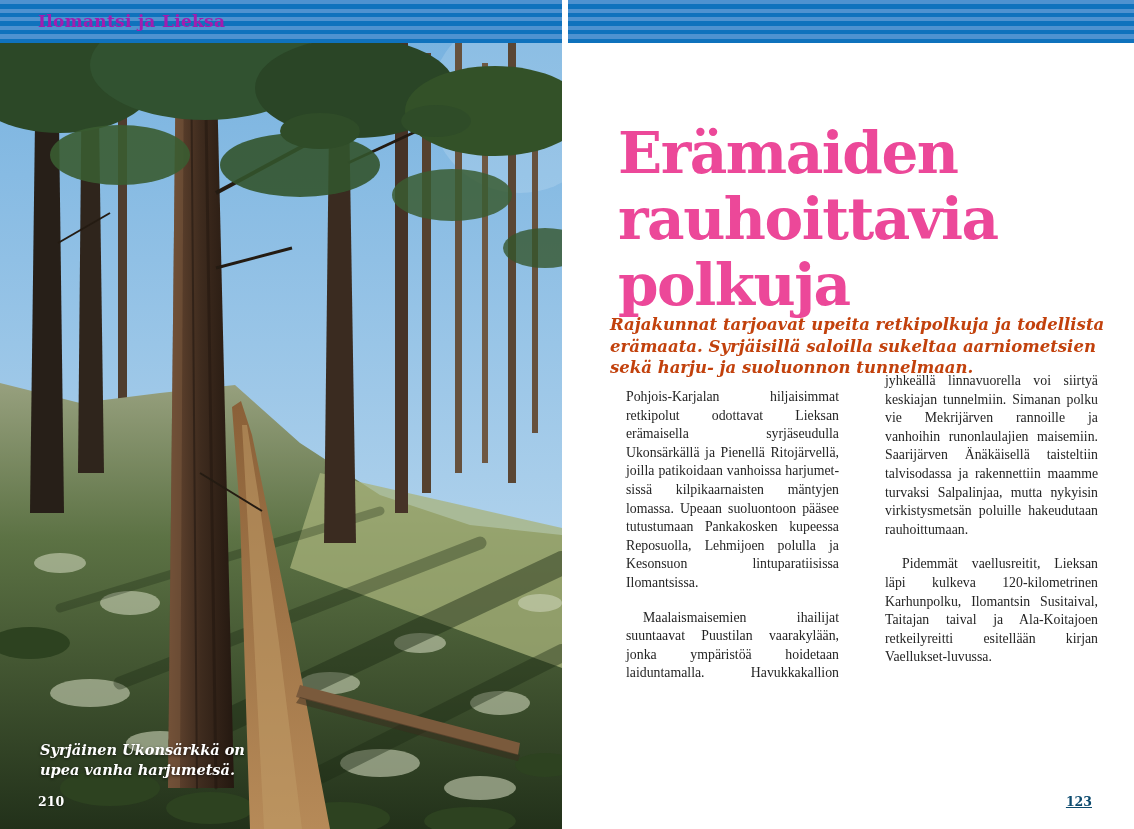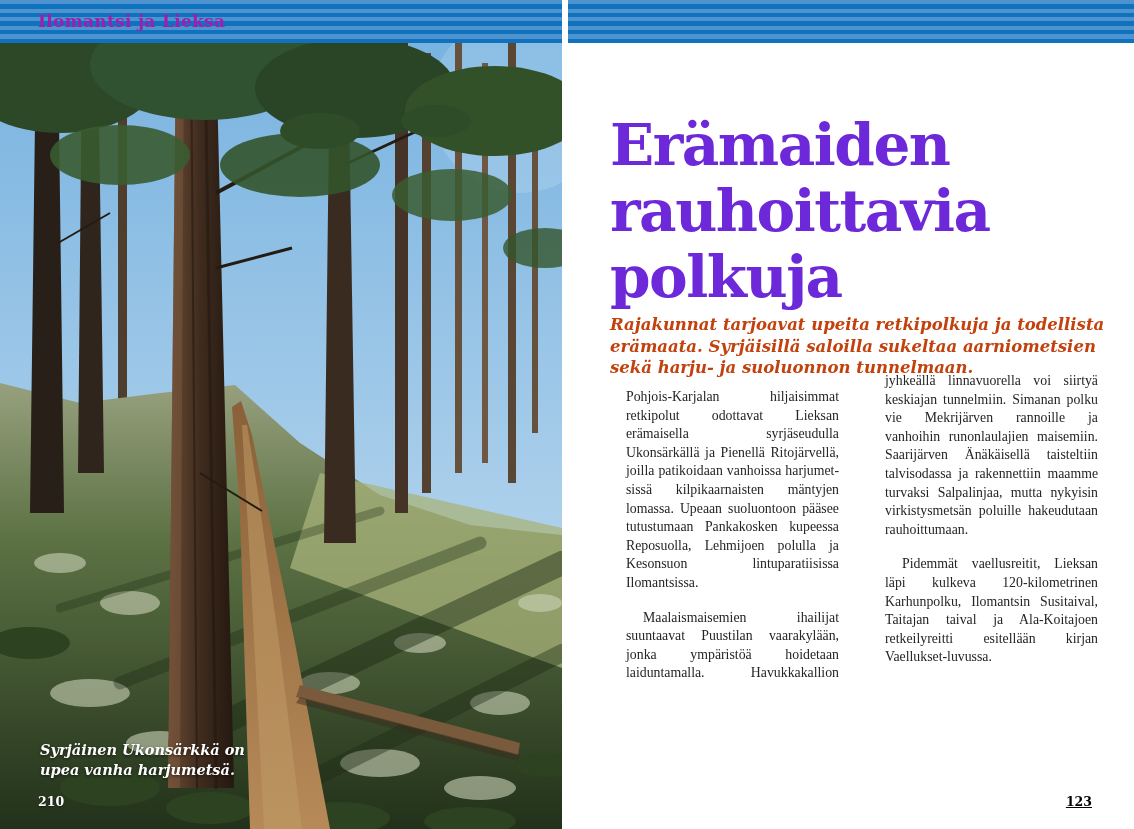--- a/index.html
+++ b/index.html
@@ -16,32 +16,32 @@
   .left-page{position:absolute;left:0;top:0;width:671px;height:829px;}
   .photo{position:absolute;left:0;top:43px;width:562px;height:786px;display:block;}
   .caption{position:absolute;left:40px;top:740px;width:225px;color:#ffffff;
            font:bold italic 14.5px "DejaVu Serif",serif;line-height:19.5px;
            text-shadow:0 1px 3px rgba(0,0,0,.65);}
   .pagenum{font:bold 12.5px "DejaVu Serif",serif;}
   .pagenum-left{position:absolute;left:38px;top:794px;color:#ffffff;
                 text-shadow:0 1px 2px rgba(0,0,0,.5);}
   
   .right-page{position:absolute;left:568px;top:0;width:566px;height:829px;background:#ffffff;}
-  .headline{position:absolute;left:42px;top:112px;width:486px;margin:0;
+  .headline{position:absolute;left:42px;top:112px;width:486px;margin:8px;
             font:bold 58px "DejaVu Serif",serif;line-height:66px;
-            letter-spacing:-1.5px;color:#6d28d9;}
+            letter-spacing:-1.5px;color:#ec4899;}
   .lede{position:absolute;left:42px;top:314px;width:508px;margin:0;
         font:bold italic 16.5px "DejaVu Serif",serif;line-height:21.5px;color:#c2410c;}
   .body{position:absolute;left:42px;top:372px;width:504px;height:312px;
         column-count:2;column-gap:14px;column-fill:auto;overflow:hidden;
         font-size:13.8px;line-height:18.6px;text-align:justify;color:#242424;
         hyphens:auto;-webkit-hyphens:auto;}
   .body p{margin:16px;text-indent:17px;}
   .body p:first-child{text-indent:0;}
-  .pagenum-right{position:absolute;right:42px;top:794px;color:#000000;text-decoration:underline;}
+  .pagenum-right{position:absolute;right:42px;top:794px;color:#0c4a6e;text-decoration:underline;}
 </style>
 </head>
 <body>
 
 <div class="spread">
 
   <div class="left-page">
     <svg class="photo" viewBox="0 0 562 786" preserveAspectRatio="none" aria-hidden="true">
       <defs>
         <linearGradient id="sky" x1="0" y1="0" x2="0" y2="1">

